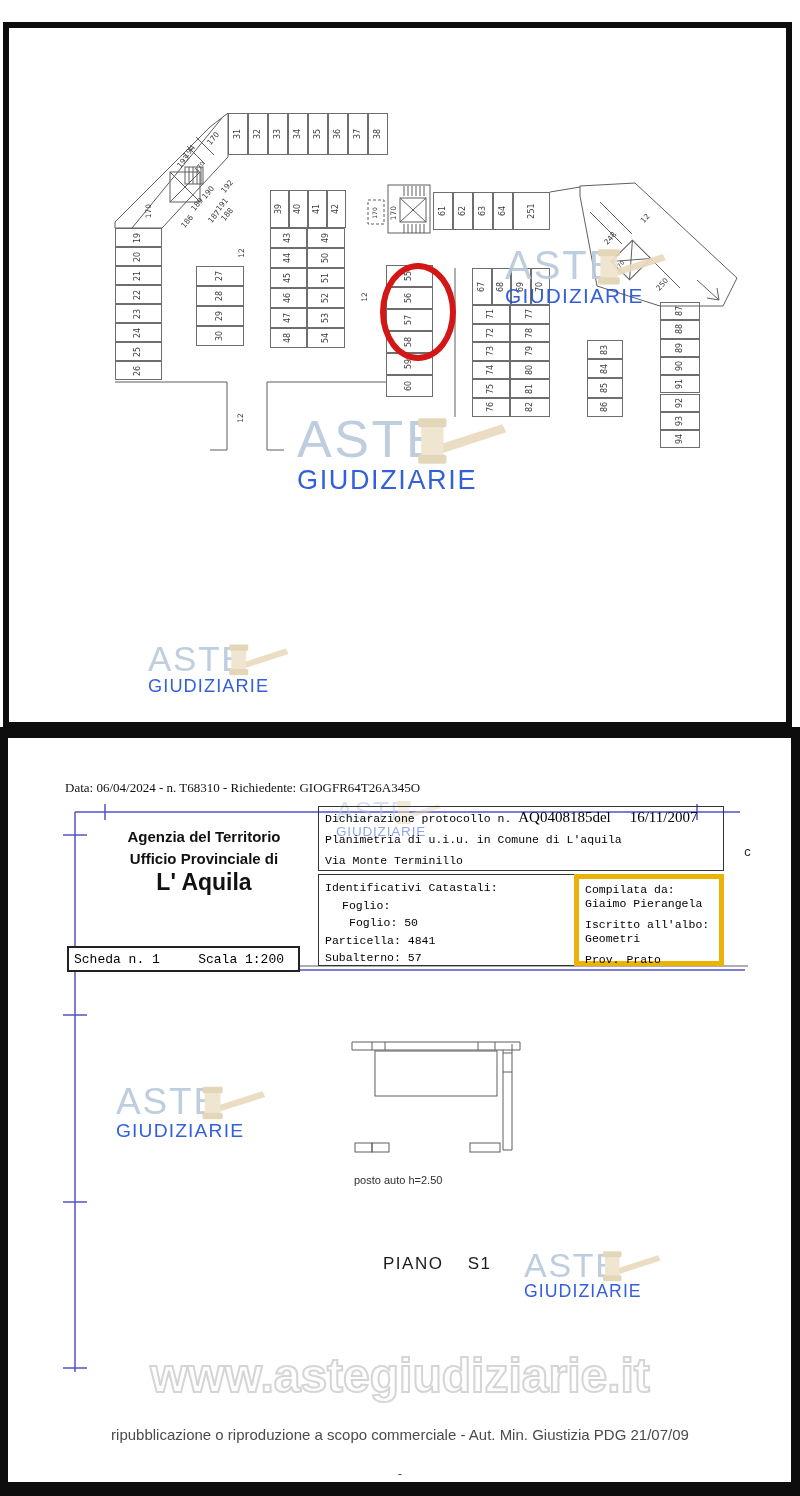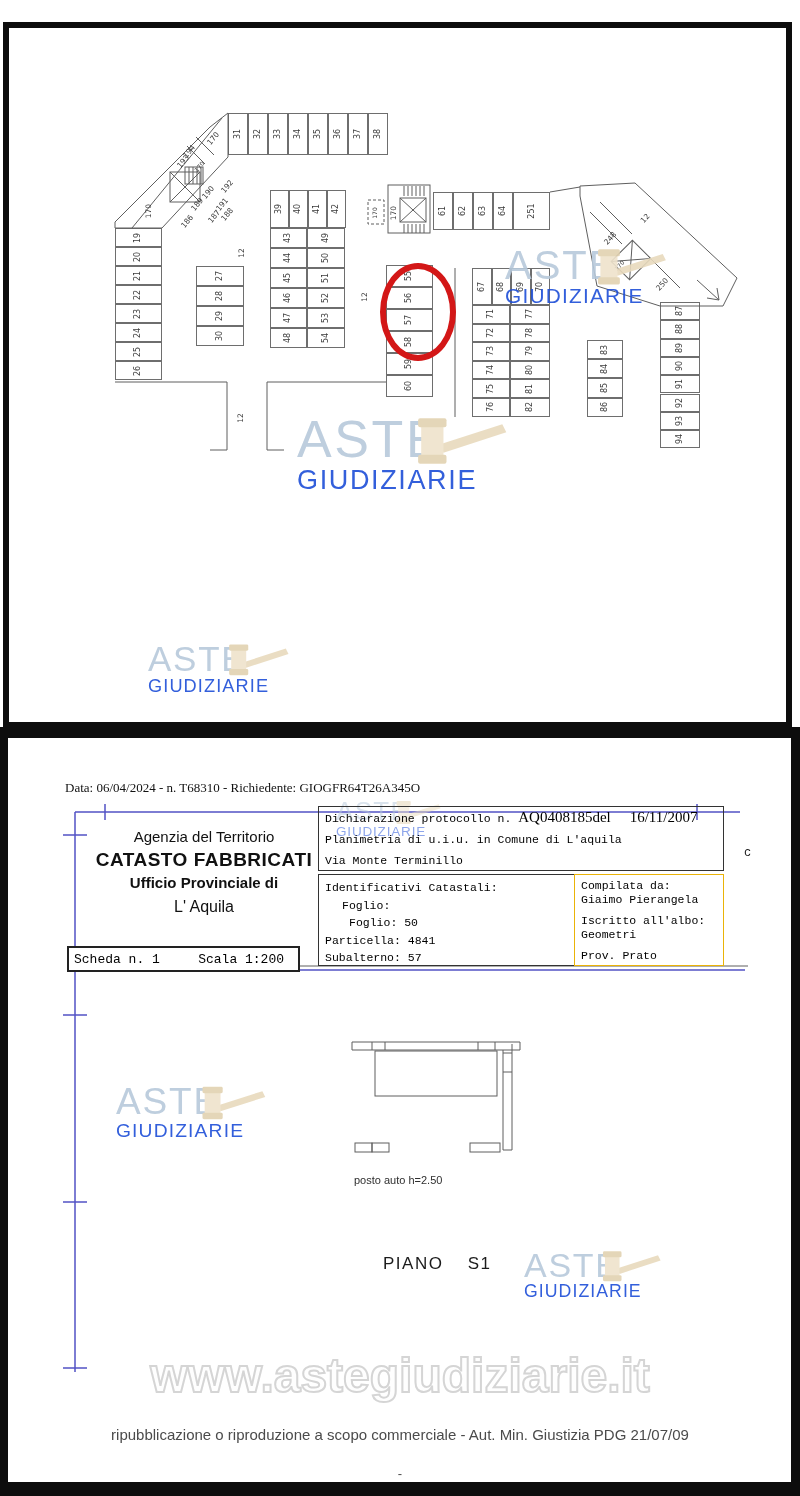--- a/index.html
+++ b/index.html
@@ -25,37 +25,37 @@
               border:6px solid #d31717;border-radius:50%;box-sizing:border-box}
   
   .wm{position:absolute;color:#b7c9db;line-height:1;z-index:1}
   .wm .l1{display:block;font-size:1em;letter-spacing:.05em}
   .wm .l2{display:block;font-size:.52em;letter-spacing:.06em;margin-top:.06em;color:#1d4ed8}
   .wm svg{position:absolute;left:2.15em;top:-.05em;width:1.95em;height:1.25em}
   
   .mono{font-family:"Liberation Mono",monospace;color:#1a1a1a}
   #data-line{left:65px;top:780px;font:13px "Liberation Serif",serif;color:#111}
   #agency{left:93px;top:826px;width:222px;text-align:center;color:#111;z-index:2}
-  #agency .a1{font-weight:normal;font-size:15px;line-height:22px}
+  #agency .a1{font-weight:bold;font-size:15px;line-height:22px}
   #agency .a2{font-weight:bold;font-size:19px;line-height:24px;letter-spacing:.5px}
   #agency .a3{font-weight:bold;font-size:15px;line-height:22px}
-  #agency .a4{font-weight:normal;font-size:16px;line-height:25px}
+  #agency .a4{font-weight:bold;font-size:23px;line-height:25px}
   #scheda-box{left:67px;top:946px;width:233px;height:26px;border:2px solid #222;
               box-sizing:border-box;display:flex;align-items:center;
               font:13px "Liberation Mono",monospace;padding:0 14px 0 5px;
               justify-content:space-between;background:#fff;z-index:2}
   #decl-box{left:318px;top:806px;width:406px;height:65px;border:1px solid #333;
             box-sizing:border-box;padding:1px 6px;font:11.5px "Liberation Mono",monospace;
             line-height:21px;z-index:2}
   #decl-box .big{font:15px "Liberation Serif",serif}
   #decl-cut{left:744px;top:846px;font:12px "Liberation Mono",monospace;z-index:2}
   #ident-box{left:318px;top:874px;width:257px;height:92px;border:1px solid #333;
              box-sizing:border-box;padding:4px 6px;font:11.5px "Liberation Mono",monospace;
              line-height:17.5px;z-index:2}
-  #comp-box{left:574px;top:874px;width:150px;height:92px;border:1px solid #eab308;
+  #comp-box{left:574px;top:874px;width:150px;height:92px;border:5px solid #eab308;
             box-sizing:border-box;padding:4px 6px;font:11.5px "Liberation Mono",monospace;
             line-height:14px;z-index:2}
   .sp6{height:7px}
   #posto-caption{left:354px;top:1174px;font:11px "Liberation Sans",sans-serif;color:#2f2f2f}
   #piano{left:383px;top:1254px;font:17px "Liberation Sans",sans-serif;color:#1b1b1b;
          letter-spacing:1.5px}
   #piano .lvl{margin-left:18px}
   #site-wm{left:0;right:0;top:1348px;text-align:center;
            font:bold 48px "Liberation Sans",sans-serif;letter-spacing:0;
            color:#fefefe;-webkit-text-stroke:2px #d5d5d5}
@@ -461,21 +461,20 @@
     <text x="612" y="240" font-size="7.5" text-anchor="middle" transform="rotate(-48 612 240)">248</text>
     <text x="621" y="267" font-size="6" text-anchor="middle" transform="rotate(-48 621 267)">170</text>
     <text x="664" y="286" font-size="7.5" text-anchor="middle" transform="rotate(-48 664 286)">250</text>
   </svg>
 <div id="red-circle"></div>
 
 <div class="abs" id="data-line">Data: 06/04/2024 - n. T68310 - Richiedente: GIOGFR64T26A345O</div>
 
 <div class="abs" id="agency">
   <div class="a1">Agenzia del Territorio</div>
-  <div class="a2">CATASTO FABBRICATI</div>
   <div class="a3">Ufficio Provinciale di</div>
   <div class="a4">L' Aquila</div>
 </div>
 
 <div class="abs" id="scheda-box">
   <span>Scheda n. 1</span>
   <span>Scala 1:200</span>
 </div>
 
 <div class="abs" id="decl-box">

